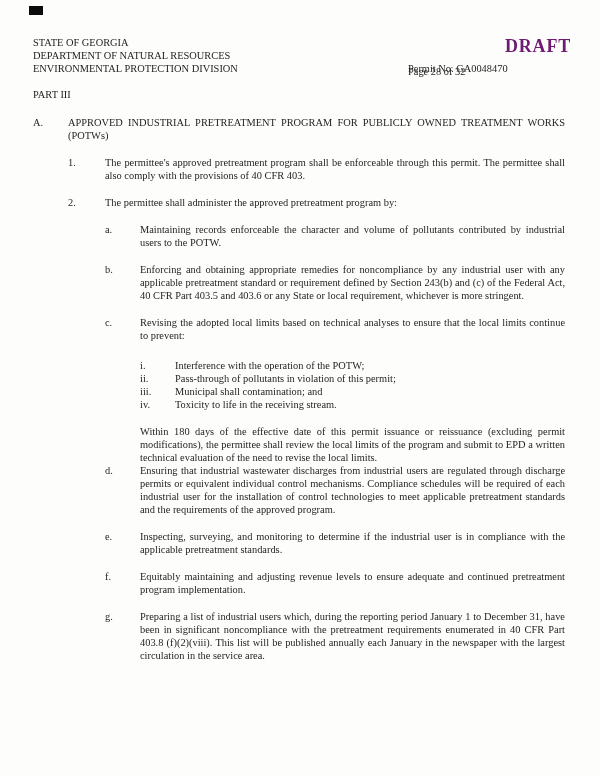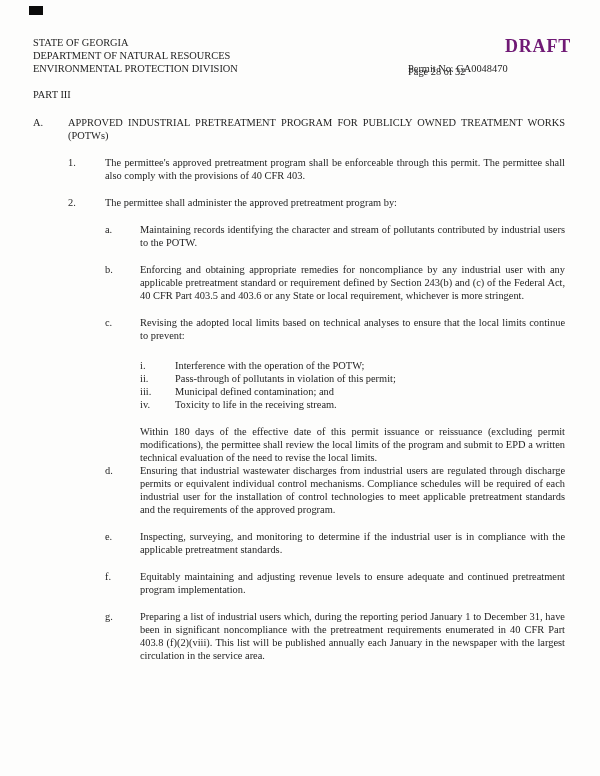--- a/index.html
+++ b/index.html
@@ -82,21 +82,21 @@
     <span class="txt">The permittee's approved pretreatment program shall be enforceable through this permit.  The permittee shall also comply with the provisions of 40 CFR 403.</span>
   </div>
 
   <div class="row lvl-num">
     <span class="lbl">2.</span>
     <span class="txt">The permittee shall administer the approved pretreatment program by:</span>
   </div>
 
   <div class="row lvl-alpha">
     <span class="lbl">a.</span>
-    <span class="txt">Maintaining records identifying the character and stream of pollutants contributed by industrial users to the POTW.</span>
+    <span class="txt">Maintaining records enforceable the character and volume of pollutants contributed by industrial users to the POTW.</span>
   </div>
 
   <div class="row lvl-alpha">
     <span class="lbl">b.</span>
     <span class="txt">Enforcing and obtaining appropriate remedies for noncompliance by any industrial user with any applicable pretreatment standard or requirement defined by Section 243(b) and (c) of the Federal Act, 40 CFR Part 403.5 and 403.6 or any State or local requirement, whichever is more stringent.</span>
   </div>
 
   <div class="row lvl-alpha">
     <span class="lbl">c.</span>
     <span class="txt">Revising the adopted local limits based on technical analyses to ensure that the local limits continue to prevent:</span>
@@ -106,21 +106,21 @@
     <div class="roman-row">
       <span class="lbl">i.</span>
       <span class="txt">Interference with the operation of the POTW;</span>
     </div>
     <div class="roman-row">
       <span class="lbl">ii.</span>
       <span class="txt">Pass-through of pollutants in violation of this permit;</span>
     </div>
     <div class="roman-row">
       <span class="lbl">iii.</span>
-      <span class="txt">Municipal defined contamination; and</span>
+      <span class="txt">Municipal shall contamination; and</span>
     </div>
     <div class="roman-row">
       <span class="lbl">iv.</span>
       <span class="txt">Toxicity to life in the receiving stream.</span>
     </div>
   </div>
 
   <div class="continuation">Within 180 days of the effective date of this permit issuance or reissuance (excluding permit modifications), the permittee shall review the local limits of the program and submit to EPD a written technical evaluation of the need to revise the local limits.</div>
 
   <div class="row lvl-alpha">

